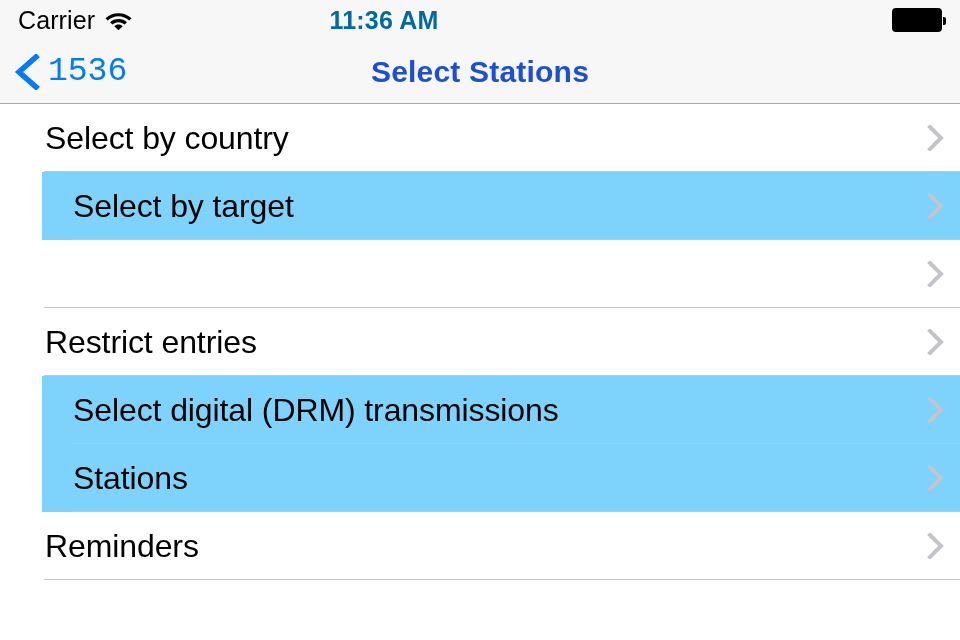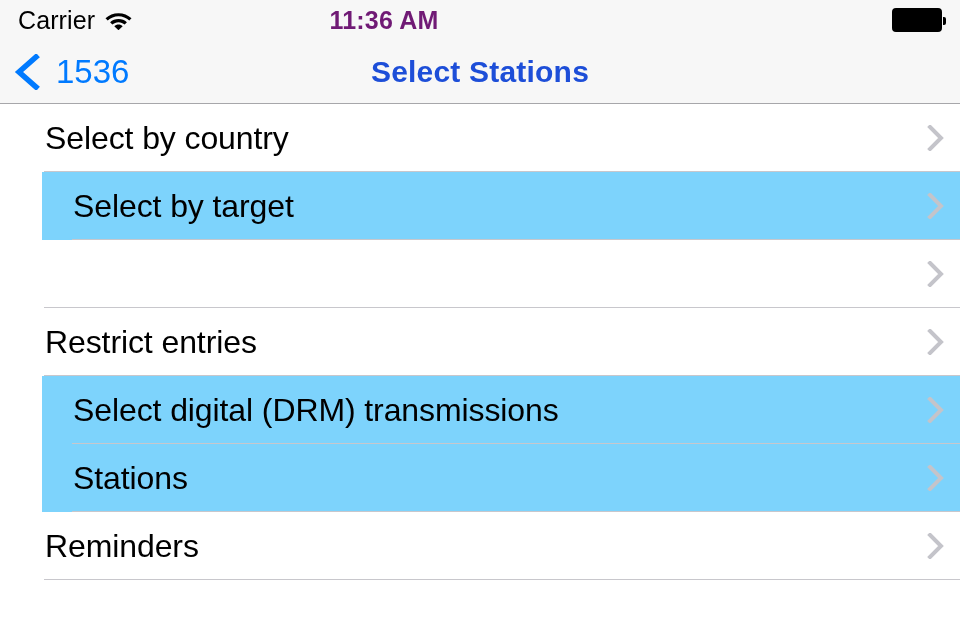--- a/index.html
+++ b/index.html
@@ -23,21 +23,21 @@
     position:absolute; left:18px; top:0; height:40px;
     display:flex; align-items:center; gap:10px;
   }
   .carrier-label {
     font-size:25px; color:#000; letter-spacing:0.1px; line-height:1;
   }
   .wifi-icon { display:block; width:27px; height:20px; }
   .status-time {
     position:absolute; left:0; top:0; width:768px; height:40px;
     display:flex; align-items:center; justify-content:center;
-    font-size:25px; font-weight:bold; color:#701a75; letter-spacing:0.2px;
+    font-size:25px; font-weight:bold; color:#0369a1; letter-spacing:0.2px;
   }
   .status-right {
     position:absolute; right:18px; top:0; height:40px;
     display:flex; align-items:center;
   }
   .battery {
     position:relative; width:50px; height:24px;
     border:2px solid #000; border-radius:4px; background:#000;
   }
   .battery::after {
@@ -53,22 +53,21 @@
     border-bottom:1px solid #a7a7aa;
   }
   .nav-back {
     position:absolute; left:14px; top:0; height:63px;
     display:flex; align-items:center; gap:8px;
     background:none; border:none; cursor:pointer; padding:0;
   }
   .back-chevron { display:block; width:26px; height:36px; }
   .back-label {
     font-size:33px; color:#007aff; line-height:1;
-    font-family:Liberation Sans, sans-serif;
-    margin-left:8px;
+    font-family:Liberation Mono, monospace;
   }
   .nav-title {
     position:absolute; left:0; top:0; width:960px; height:63px;
     display:flex; align-items:center; justify-content:center;
     font-size:30px; font-weight:bold; color:#1d4ed8; letter-spacing:0.2px;
   }
 
   
   .table-view {
     position:absolute; top:104px; left:14px;

